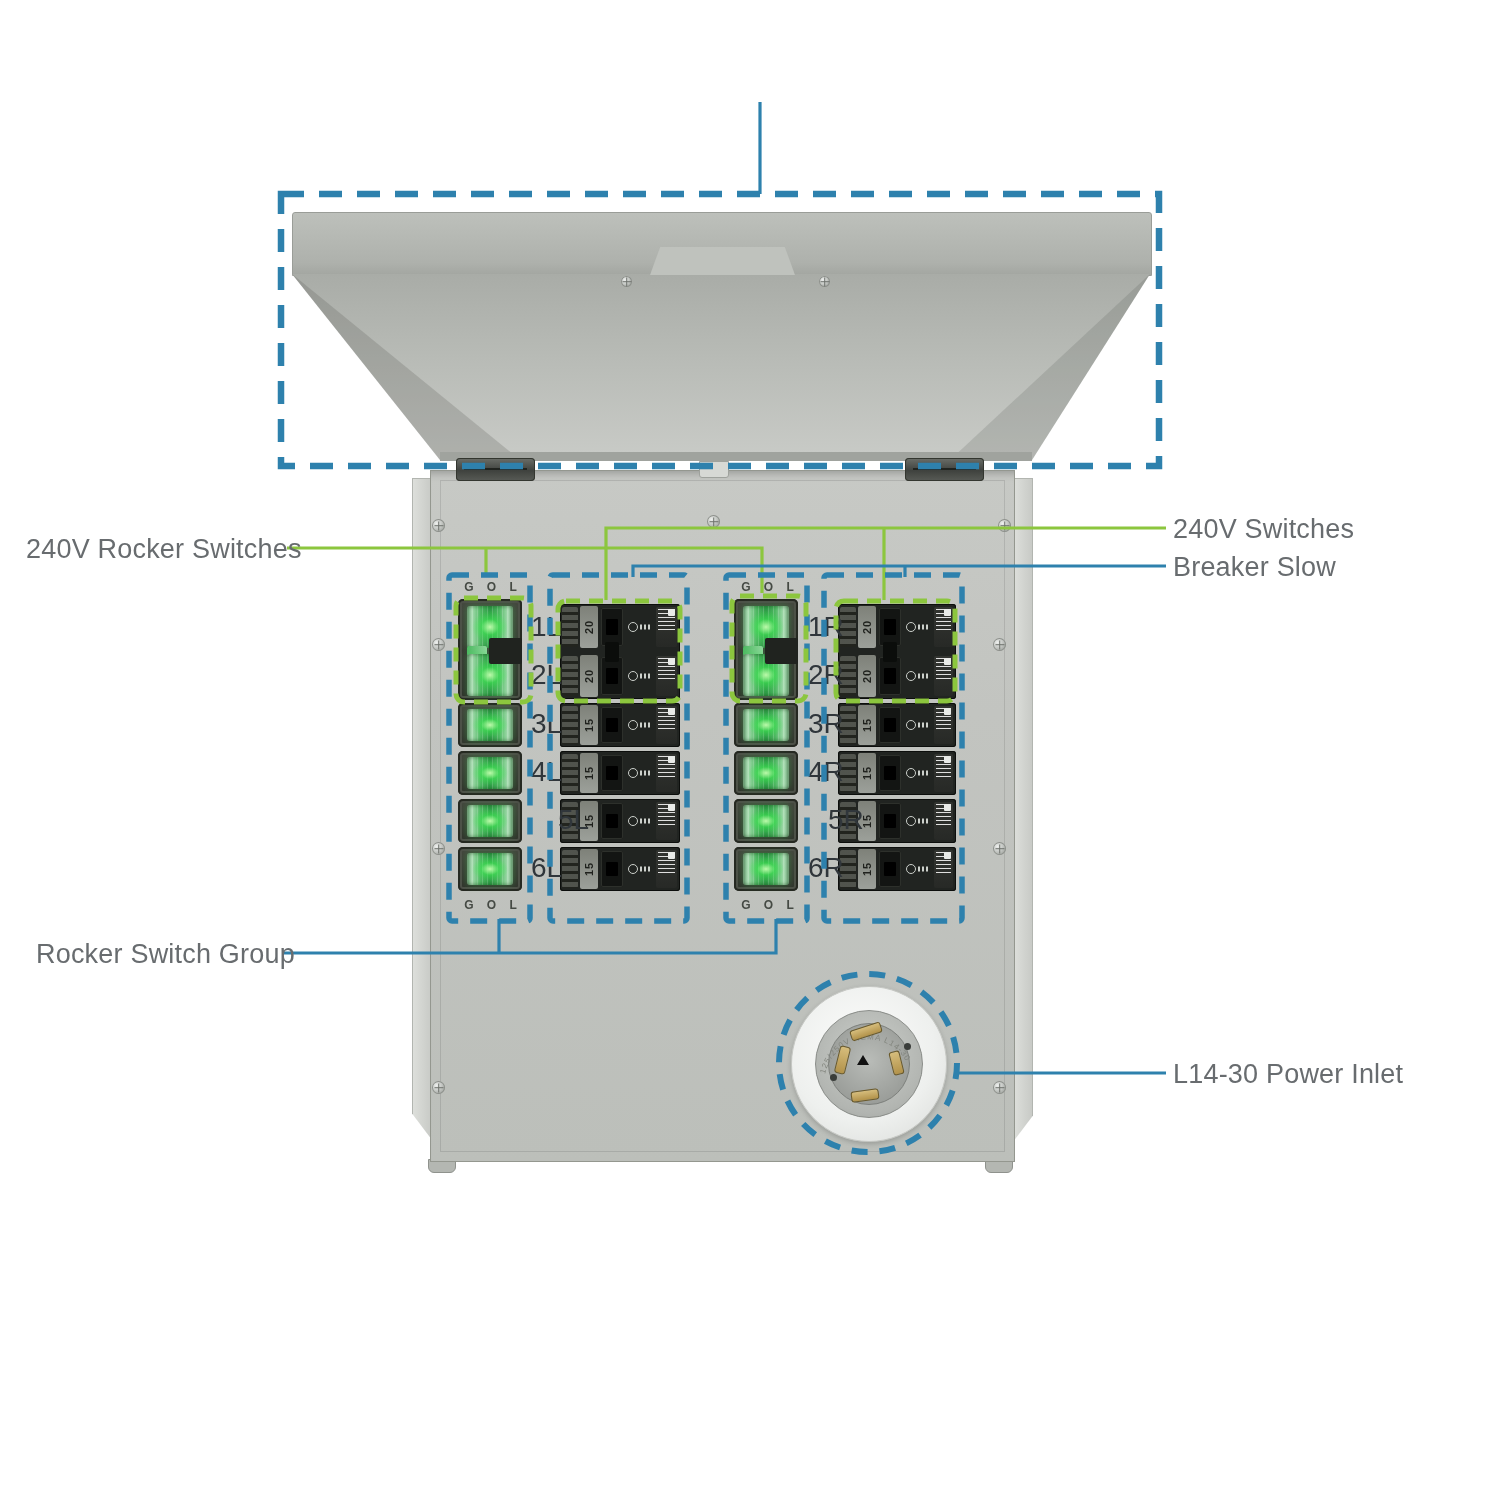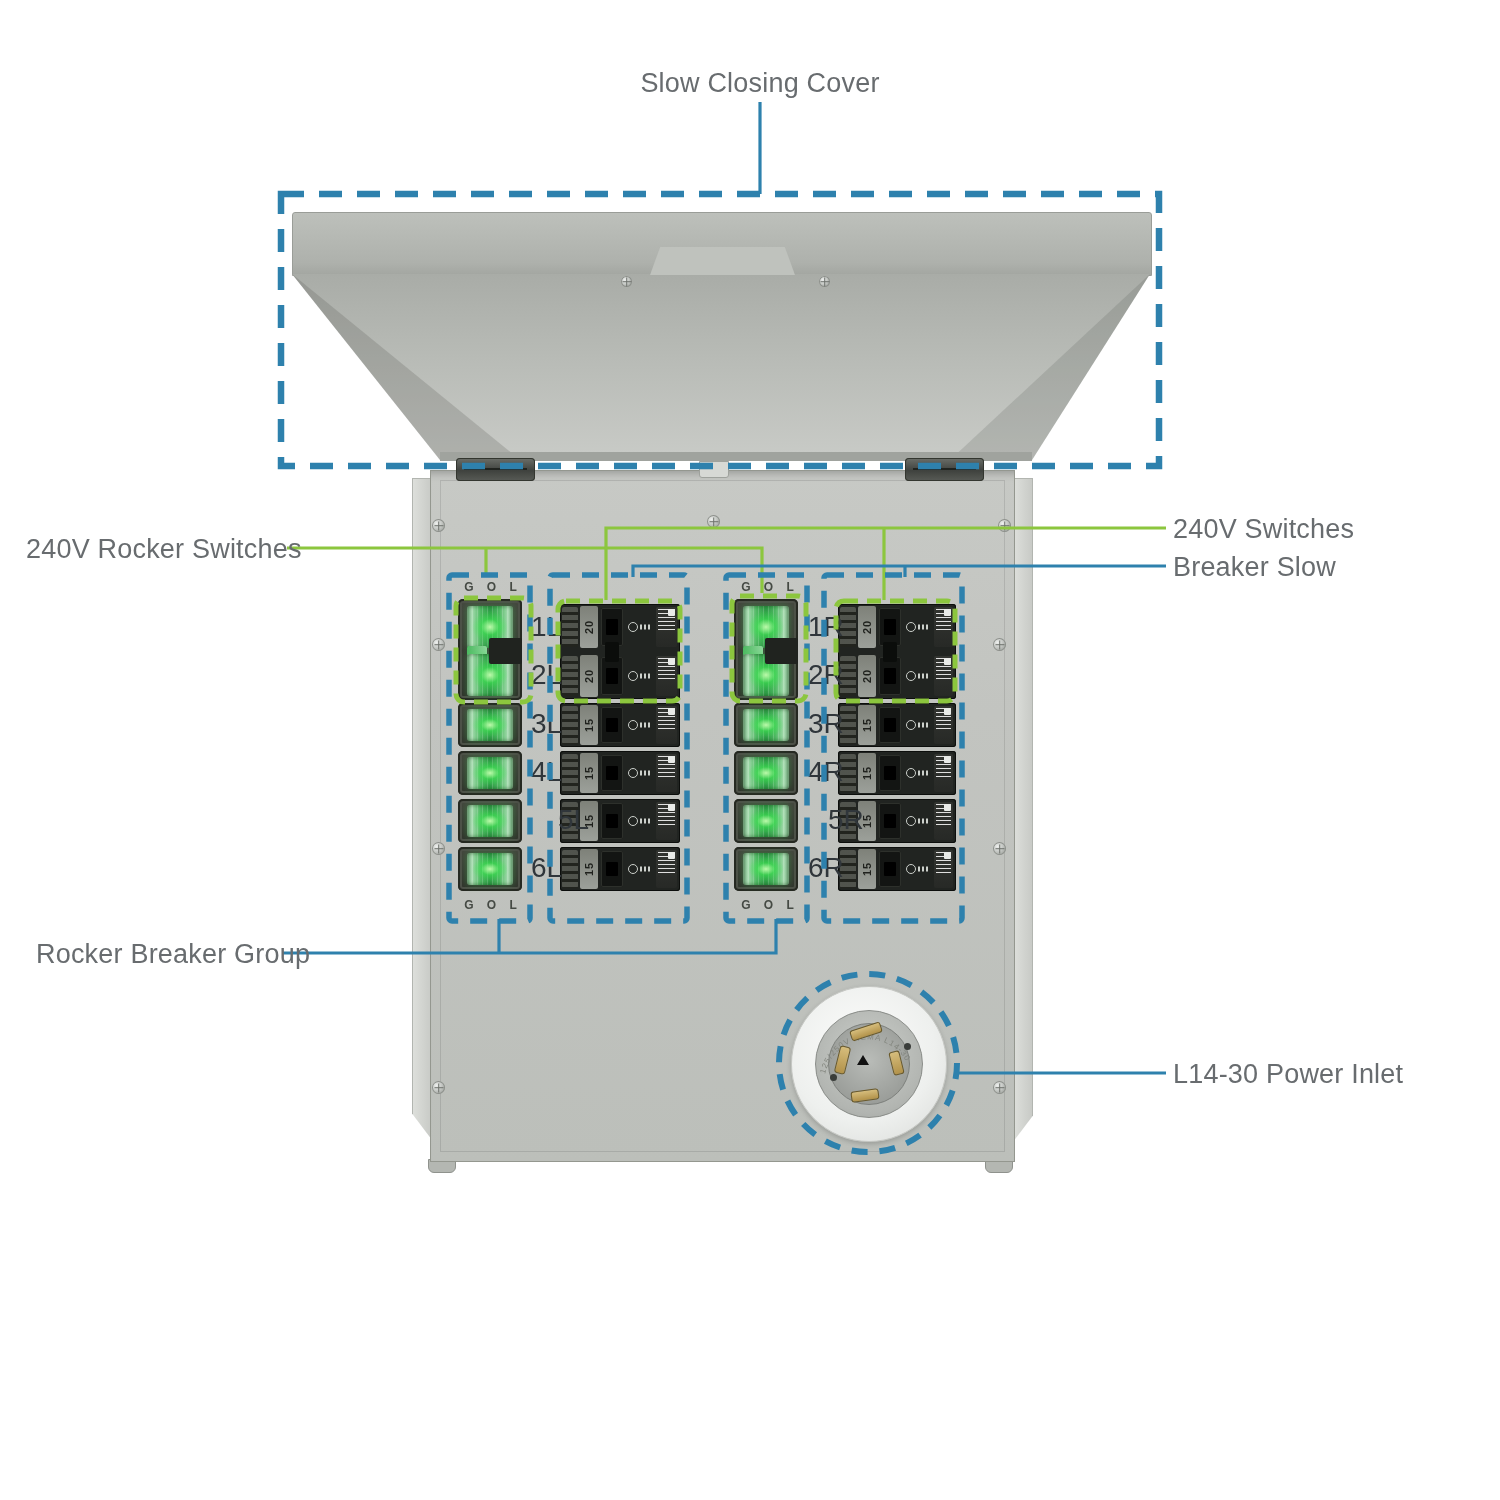--- a/index.html
+++ b/index.html
@@ -360,19 +360,18 @@
     <rect x="726" y="575" width="81" height="346" rx="3" fill="none" stroke="#2e81ad" stroke-width="5.5" stroke-dasharray="17 12"></rect>
     <rect x="824" y="575" width="138" height="346" rx="3" fill="none" stroke="#2e81ad" stroke-width="5.5" stroke-dasharray="17 12"></rect>
     <circle cx="868" cy="1063" r="89" fill="none" stroke="#2e81ad" stroke-width="6" stroke-dasharray="16 12"></circle>
 
     <rect x="456" y="598" width="75" height="104" rx="8" fill="none" stroke="#8cc63e" stroke-width="5" stroke-dasharray="14 9"></rect>
     <rect x="732" y="596" width="74" height="105" rx="8" fill="none" stroke="#8cc63e" stroke-width="5" stroke-dasharray="14 9"></rect>
     <rect x="558" y="601" width="122" height="100" rx="8" fill="none" stroke="#8cc63e" stroke-width="5" stroke-dasharray="14 9"></rect>
     <rect x="836" y="601" width="119" height="100" rx="8" fill="none" stroke="#8cc63e" stroke-width="5" stroke-dasharray="14 9"></rect>
   </svg>
 
-  <div class="lbl" style="left:560px;top:68px;width:400px;text-align:center">Slow Closing Cover</div>
   <div class="lbl" style="left:26px;top:534px">240V Rocker Switches</div>
   <div class="lbl" style="left:1173px;top:514px">240V Switches</div>
   <div class="lbl" style="left:1173px;top:552px">Breaker Slow</div>
-  <div class="lbl" style="left:36px;top:939px">Rocker Breaker Group</div>
+  <div class="lbl" style="left:36px;top:939px">Rocker Switch Group</div>
   <div class="lbl" style="left:1173px;top:1059px">L14-30 Power Inlet</div>
 </div>
 
 </body></html>

